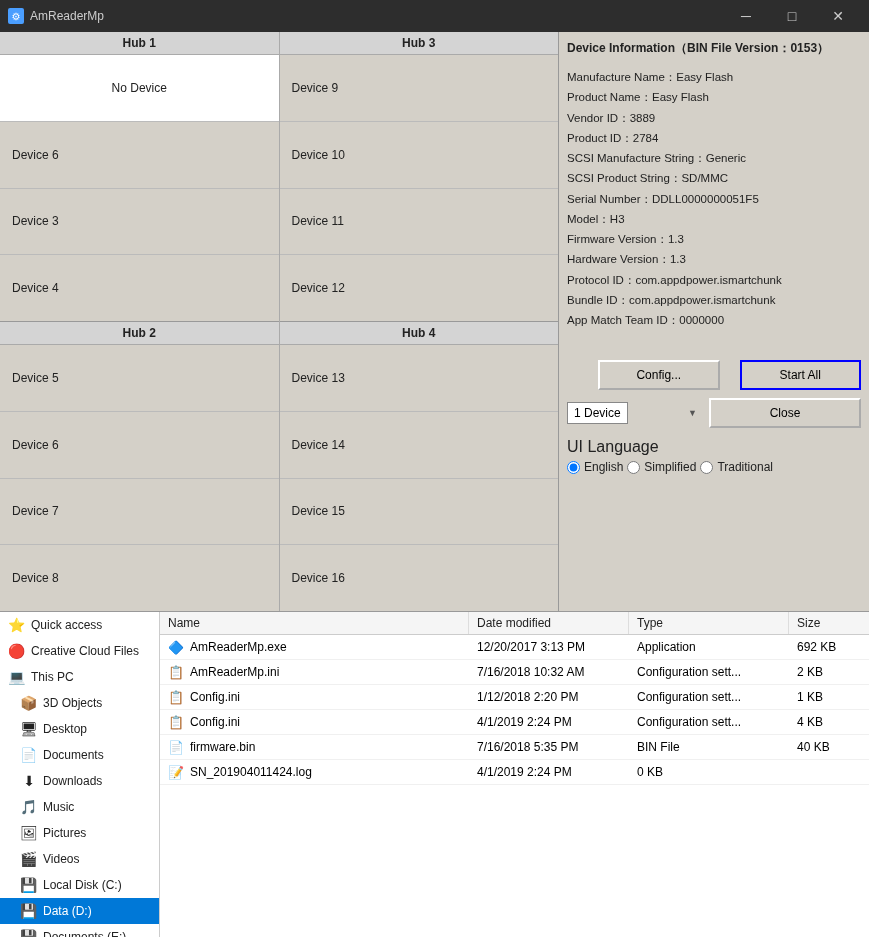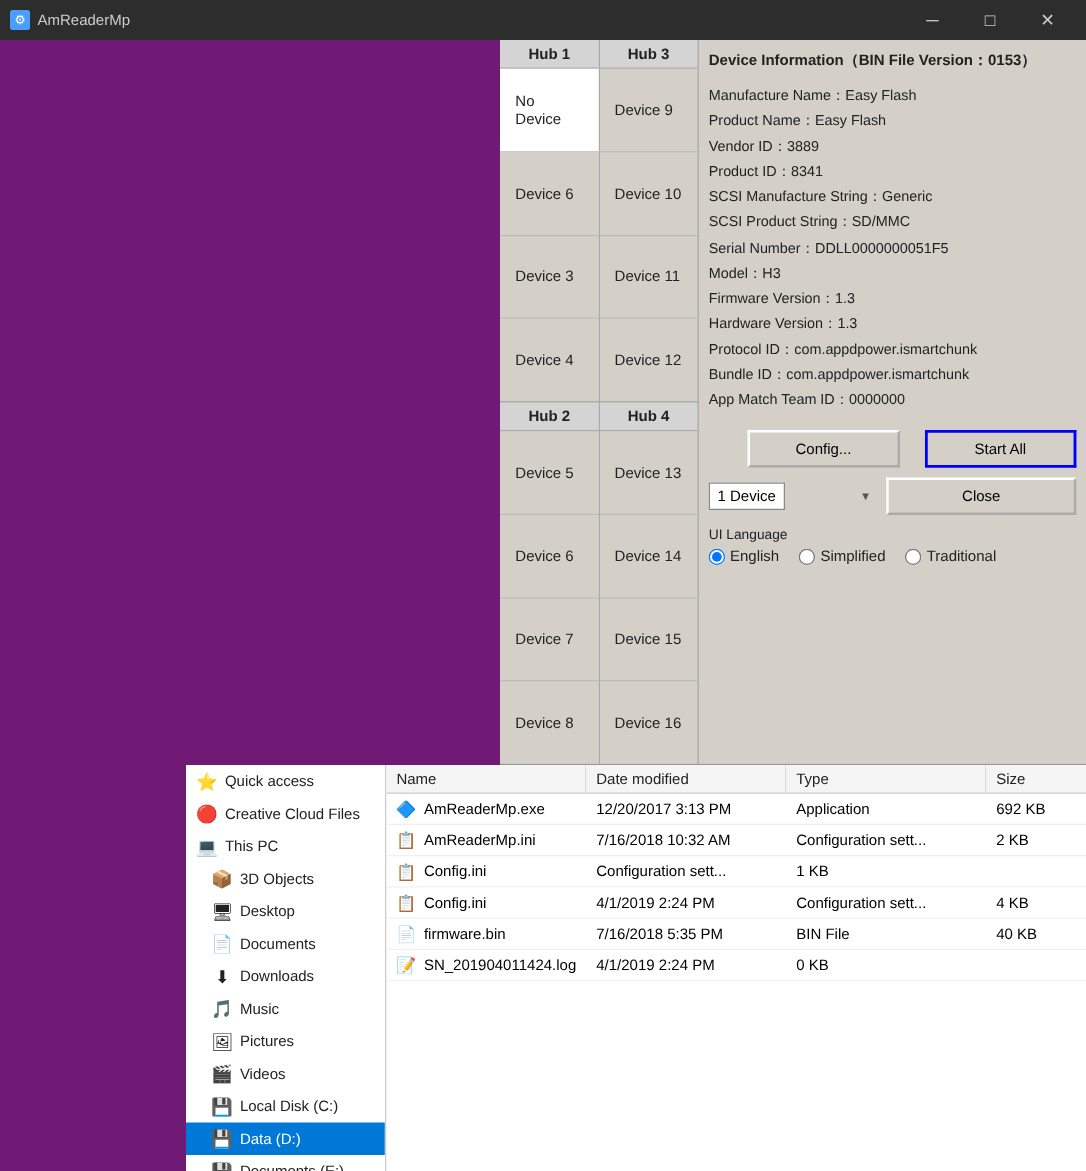--- a/index.html
+++ b/index.html
@@ -54,23 +54,22 @@
       font-size: 14px;
       cursor: pointer;
       display: flex; align-items: center; justify-content: center;
     }
 
     
     .app-area {
       flex: 1;
       display: flex;
       flex-direction: column;
-      background: #701a75;
+      background: #ef4444;
       overflow: hidden;
-      align-items: flex-end;
     }
 
     
     .top-section {
       display: flex;
       height: 580px;
       flex-shrink: 0;
       background: #c0c0c0;
       border-bottom: 1px solid #999;
     }
@@ -148,21 +147,21 @@
     }
     .info-row {
       font-size: 11.5px;
       color: #222;
       margin-bottom: 3px;
       line-height: 1.5;
     }
     .info-buttons {
       display: flex;
       gap: 20px;
-      margin-top: 12px;
+      margin-top: 28px;
       padding-left: 31px;
     }
     .btn-config {
       flex: 1;
       padding: 6px;
       background: #d4d0c8;
       border: 2px outset #ffffff;
       font-size: 12px;
       cursor: pointer;
       text-align: center;
@@ -225,27 +224,27 @@
       border: 2px outset #ffffff;
       font-size: 12px;
       cursor: pointer;
       text-align: center;
       color: #888;
     }
     .lang-section {
       margin-top: 10px;
     }
     .lang-label {
-      font-size: 11px;
+      font-size: 16px;
       color: #222;
       margin-bottom: 4px;
     }
     .lang-options {
       display: flex;
-      gap: 16px;
+      gap: 4px;
       align-items: center;
     }
     .radio-option {
       display: flex;
       align-items: center;
       gap: 4px;
       font-size: 12px;
       color: #222;
       cursor: pointer;
     }
@@ -417,21 +416,21 @@
         </div>
       </div>
     </div>
 
     <div class="info-panel">
       <div class="info-title">Device Information（BIN File Version：0153）</div>
 
       <div class="info-row">Manufacture Name：Easy Flash</div>
       <div class="info-row">Product Name：Easy Flash</div>
       <div class="info-row">Vendor ID：3889</div>
-      <div class="info-row">Product ID：8341</div>
+      <div class="info-row">Product ID：2784</div>
       <div class="info-row">SCSI Manufacture String：Generic</div>
       <div class="info-row">SCSI Product String：SD/MMC</div>
       <div class="info-row">Serial Number：DDLL0000000051F5</div>
       <div class="info-row">Model：H3</div>
       <div class="info-row">Firmware Version：1.3</div>
       <div class="info-row">Hardware Version：1.3</div>
       <div class="info-row">Protocol ID：com.appdpower.ismartchunk</div>
       <div class="info-row">Bundle ID：com.appdpower.ismartchunk</div>
       <div class="info-row">App Match Team ID：0000000</div>
 
@@ -555,20 +554,21 @@
           <div class="file-cell">7/16/2018 10:32 AM</div>
           <div class="file-cell">Configuration sett...</div>
           <div class="file-cell">2 KB</div>
         </div>
 
         <div class="file-row">
           <div class="file-name-cell">
             <span class="file-type-icon">📋</span>
             <span>Config.ini</span>
           </div>
+          <div class="file-cell">1/12/2018 2:20 PM</div>
           <div class="file-cell">Configuration sett...</div>
           <div class="file-cell">1 KB</div>
         </div>
 
         <div class="file-row">
           <div class="file-name-cell">
             <span class="file-type-icon">📋</span>
             <span>Config.ini</span>
           </div>
           <div class="file-cell">4/1/2019 2:24 PM</div>

